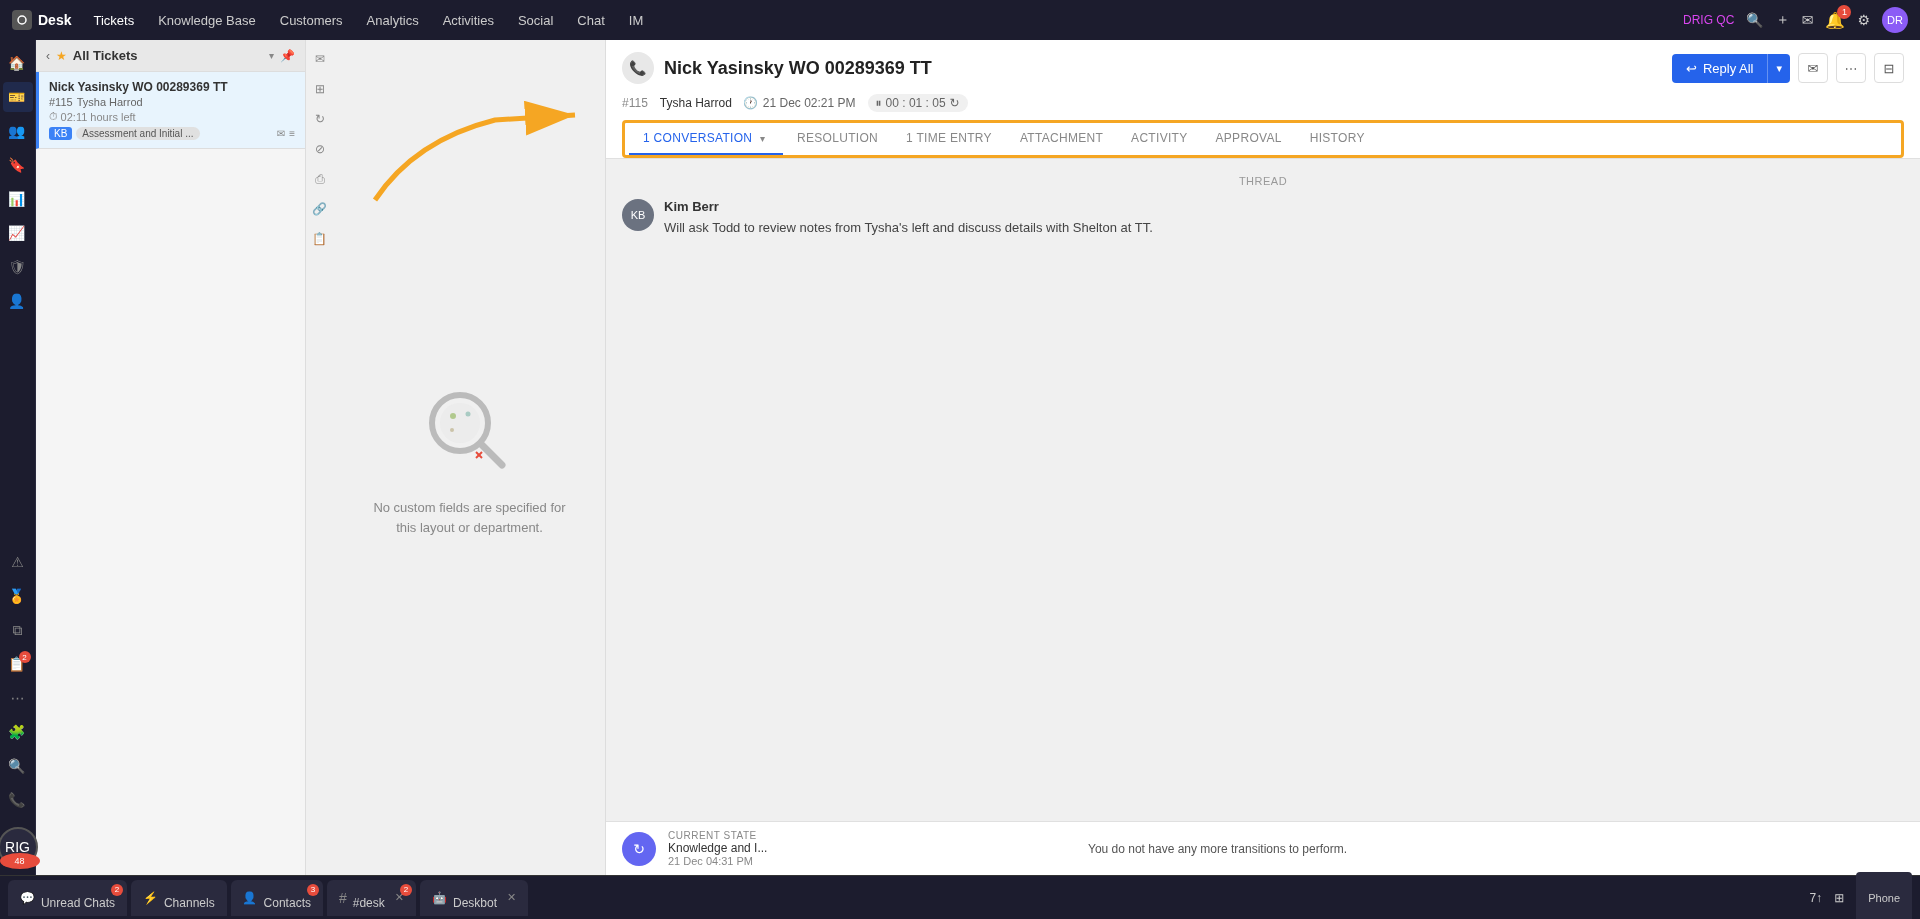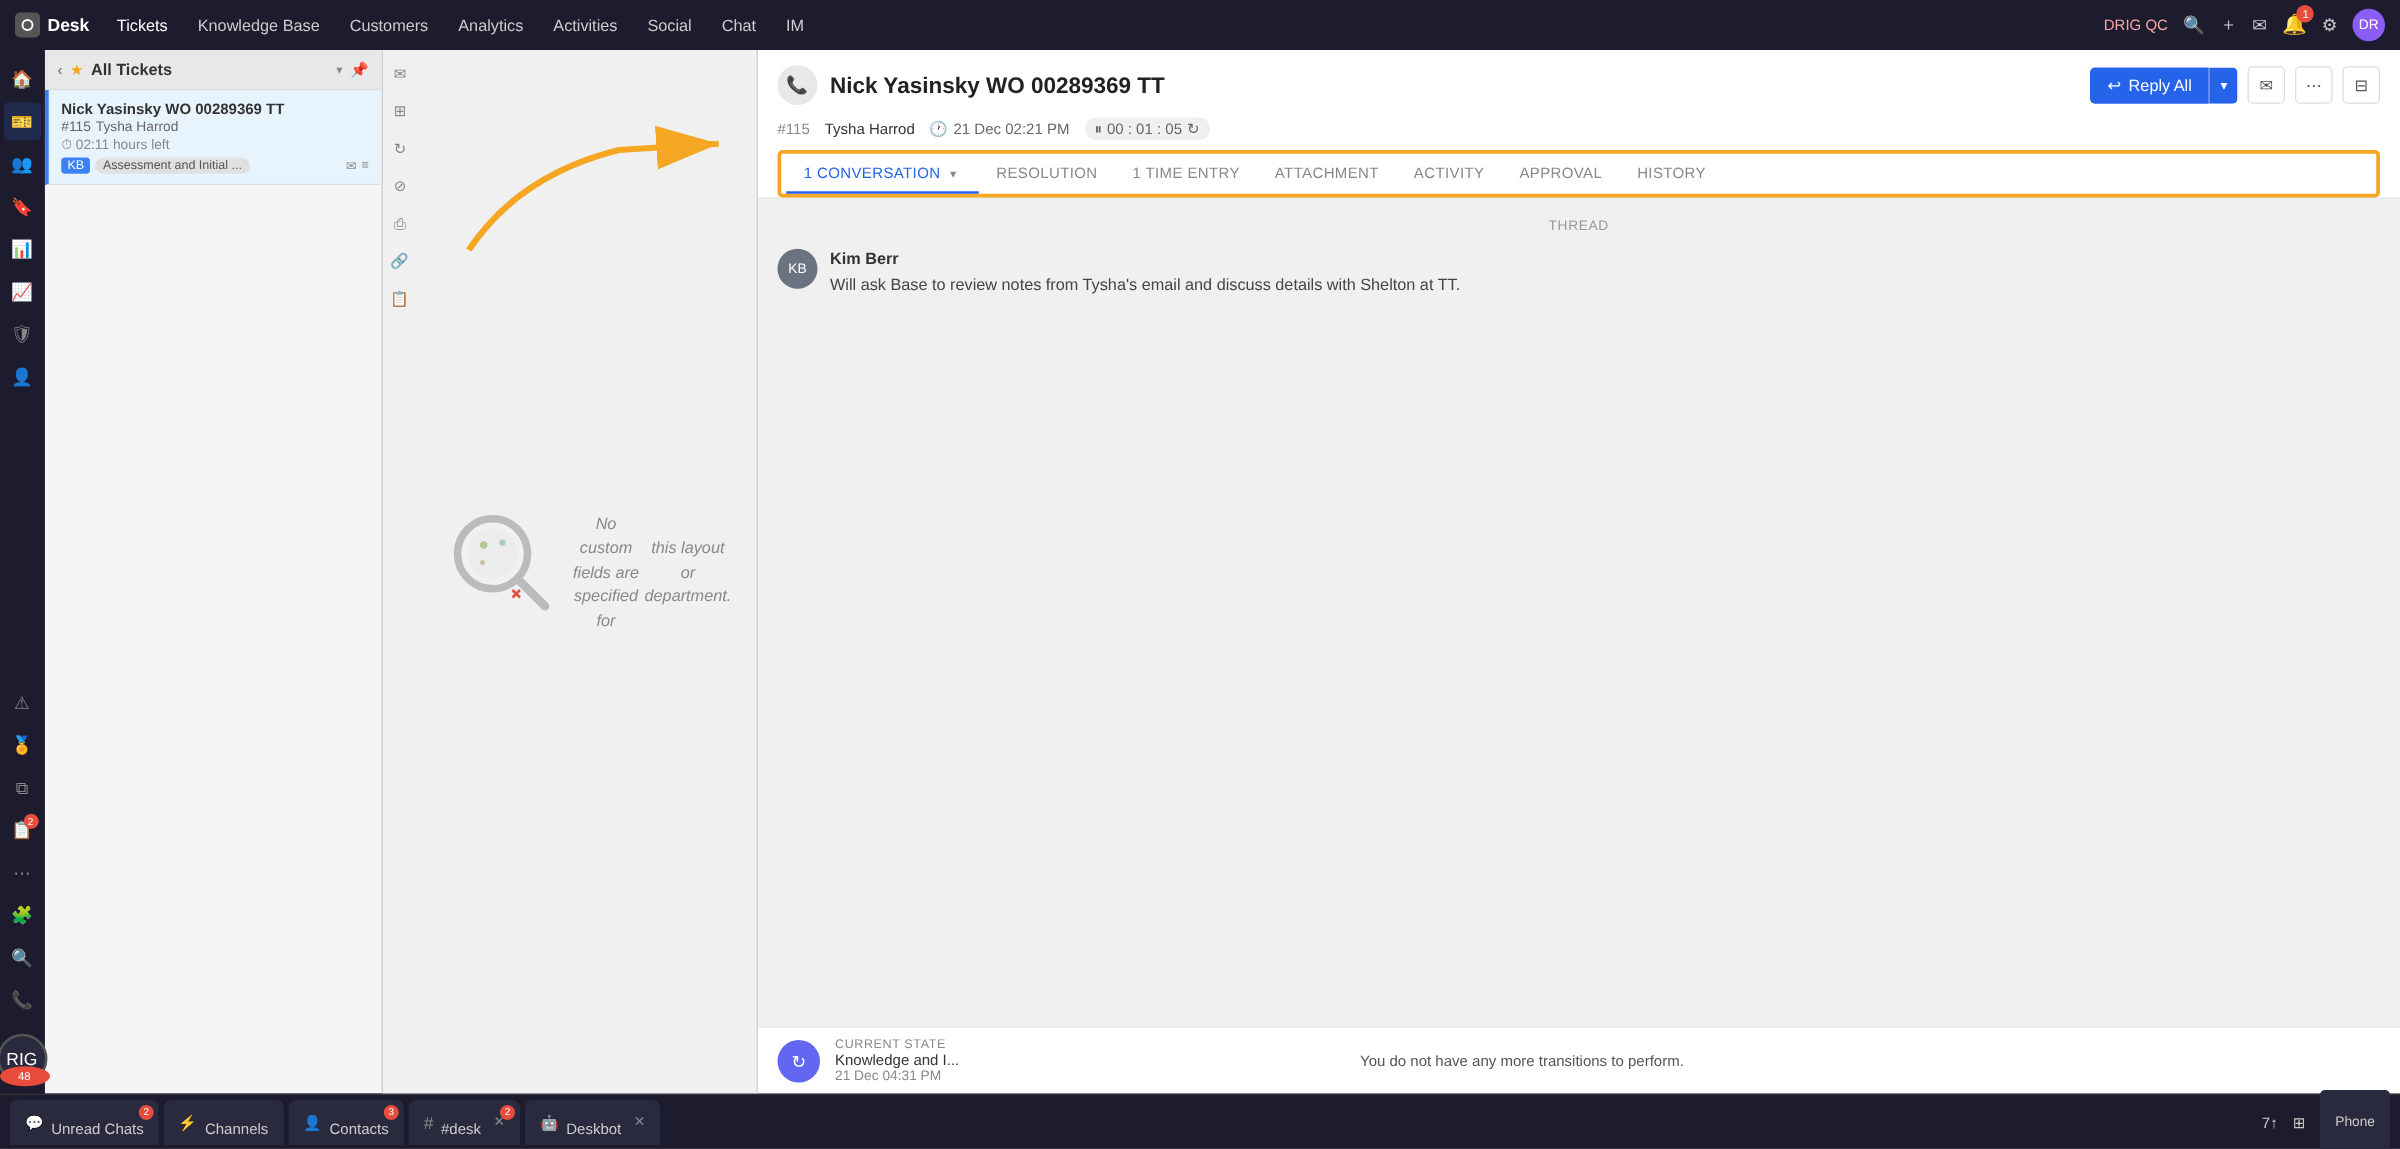--- a/index.html
+++ b/index.html
@@ -42,21 +42,21 @@
     .nav-item.active { color: #fff; }
     .nav-right {
       margin-left: auto;
       display: flex;
       align-items: center;
       gap: 12px;
       color: #ccc;
     }
     .nav-right .user-info {
       font-size: 12px;
-      color: #fca5a5;
+      color: #d946ef;
       cursor: pointer;
     }
     .nav-right .icon-btn {
       cursor: pointer;
       font-size: 14px;
       color: #ccc;
     }
     .notification-badge {
       position: relative;
       display: inline-flex;
@@ -676,21 +676,21 @@
       <div class="cf-side-icon">⊞</div>
       <div class="cf-side-icon">↻</div>
       <div class="cf-side-icon">⊘</div>
       <div class="cf-side-icon">⎙</div>
       <div class="cf-side-icon">🔗</div>
       <div class="cf-side-icon">📋</div>
     </div>
 
     <div style="flex:1;display:flex;flex-direction:column;">
 
-      <div style="flex:1;display:flex;flex-direction:row;align-items:center;justify-content:center;padding:20px;font-style:italic;">
+      <div style="flex:1;display:flex;flex-direction:column;align-items:center;justify-content:center;padding:20px;">
         <div style="position:relative;width:100px;height:100px;margin-bottom:20px;">
           <svg width="100" height="100" viewBox="0 0 100 100">
 
             <circle cx="40" cy="45" r="28" fill="none" stroke="#bbb" stroke-width="6"></circle>
             <circle cx="40" cy="45" r="20" fill="#e8e8e8" opacity="0.5"></circle>
 
             <line x1="61" y1="66" x2="82" y2="87" stroke="#bbb" stroke-width="7" stroke-linecap="round"></line>
 
             <circle cx="33" cy="38" r="3" fill="#9b6" opacity="0.7"></circle>
             <circle cx="48" cy="36" r="2.5" fill="#6a9" opacity="0.5"></circle>
@@ -763,21 +763,21 @@
         <div class="tab-item">HISTORY</div>
       </div>
     </div>
 
     <div class="conversation-area">
       <div class="thread-label">THREAD</div>
       <div class="message-item">
         <div class="message-avatar">KB</div>
         <div class="message-content">
           <div class="sender-name">Kim Berr</div>
-          <div class="message-text">Will ask Base to review notes from Tysha's email and discuss details with Shelton at TT.</div>
+          <div class="message-text">Will ask Todd to review notes from Tysha's left and discuss details with Shelton at TT.</div>
         </div>
       </div>
     </div>
 
     <div class="bottom-status">
       <div class="status-icon-circle">↻</div>
       <div class="status-text-area">
         <div class="status-label">CURRENT STATE</div>
         <div class="status-value">Knowledge and I...</div>
         <div class="status-date">21 Dec 04:31 PM</div>

